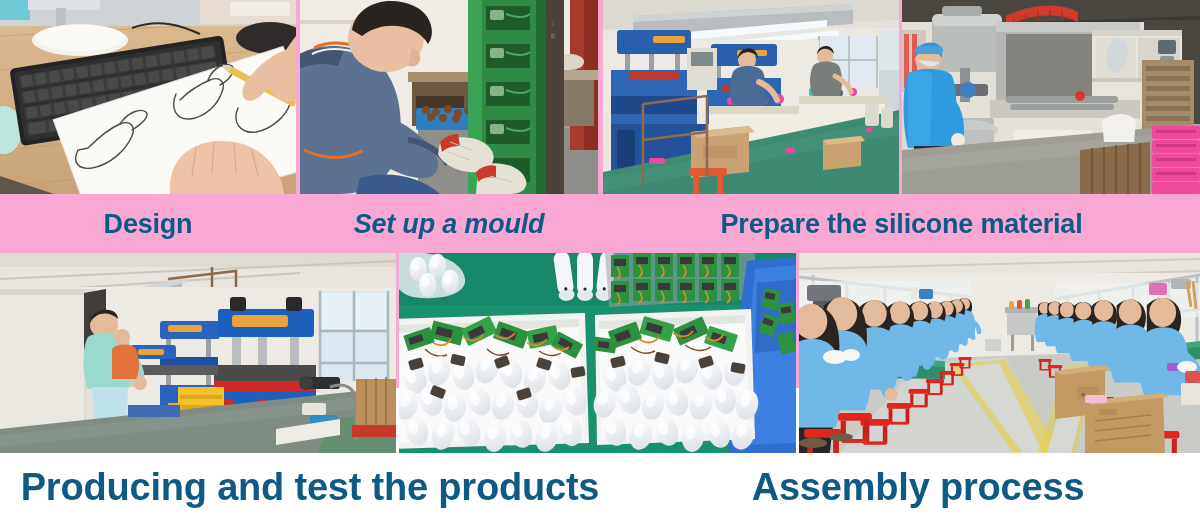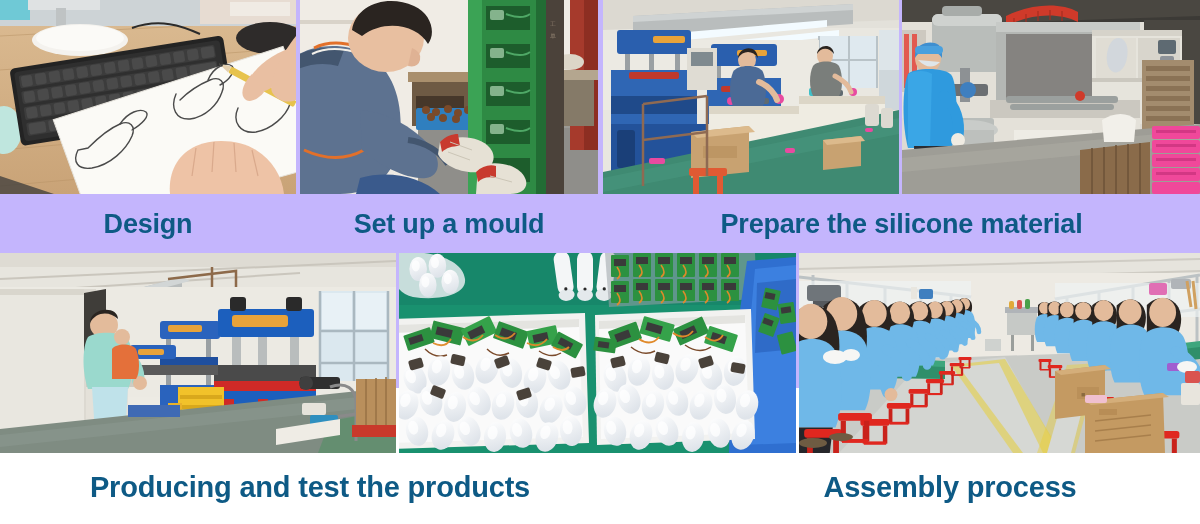--- a/index.html
+++ b/index.html
@@ -10,21 +10,21 @@
   body {
     width: 1200px;
     height: 524px;
     font-family: "Liberation Sans", sans-serif;
     overflow: hidden;
   }
   .board {
     position: relative;
     width: 1200px;
     height: 388px;
-    background: #c4b5fd;
+    background: #f9a8d4;
   }
   .panel {
     position: absolute;
     overflow: hidden;
     background: #cfcfcf;
   }
   .panel svg {
     display: block;
     width: 100%;
     height: 100%;
@@ -34,21 +34,21 @@
     display: flex;
     align-items: center;
     justify-content: center;
     color: #0e5a85;
     font-weight: bold;
     letter-spacing: -0.2px;
     white-space: nowrap;
     font-family: "Liberation Sans", sans-serif;
   }
   .cap-r1 { font-size: 27px; height: 56px; }
-  .cap-r2 { font-size: 29px; height: 62px; }
+  .cap-r2 { font-size: 38px; height: 62px; }
 </style>
 </head>
 <body>
 
 <div class="board">
 
   <div class="panel" style="left:0px; top:0px; width:296px; height:194px;">
     <svg viewBox="0 0 296 194" preserveAspectRatio="none">
       <defs>
         <linearGradient id="deskG" x1="0" y1="0" x2="0" y2="1">
@@ -521,21 +521,21 @@
           <rect x="254" y="172" width="40" height="3"></rect>
       </g>
 
       <path d="M200 120 C212 112 226 112 234 120 L232 142 L202 142 Z" fill="#f2f0ea"></path>
     </svg>
   </div>
 
   <div class="caption cap-r1" style="left:0px; top:196px; width:296px;">
     <span>Design</span>
   </div>
-  <div class="caption cap-r1" style="left:300px; top:196px; width:298px;">
+  <div class="caption cap-r1" style="left:300px; top:196px; width:298px;font-style:italic;">
     <span>Set up a mould</span>
   </div>
   <div class="caption cap-r1" style="left:603px; top:196px; width:597px;align-items:center;">
     <span>Prepare the silicone material</span>
   </div>
 
   <div class="panel" style="left:0px; top:253px; width:396px; height:200px;">
     <svg viewBox="0 0 396 200" preserveAspectRatio="none">
       <rect width="396" height="200" fill="#edebe4"></rect>
 
@@ -1154,17 +1154,17 @@
       <rect x="382" y="130" width="19" height="22" rx="2" fill="#e8e5dd"></rect>
       <rect x="386" y="118" width="15" height="12" rx="2" fill="#d9534f"></rect>
 
       <rect x="186" y="86" width="16" height="12" fill="#cfd2cf"></rect>
     </svg>
   </div>
 
   <div class="caption cap-r2" style="left:0px; top:456px; width:620px;">
     <span>Producing and test the products</span>
   </div>
-  <div class="caption cap-r2" style="left:700px; top:456px; width:500px;">
+  <div class="caption cap-r2" style="left:668px; top:456px; width:500px;">
     <span>Assembly process</span>
   </div>
 
 </div>
 
 </body></html>

